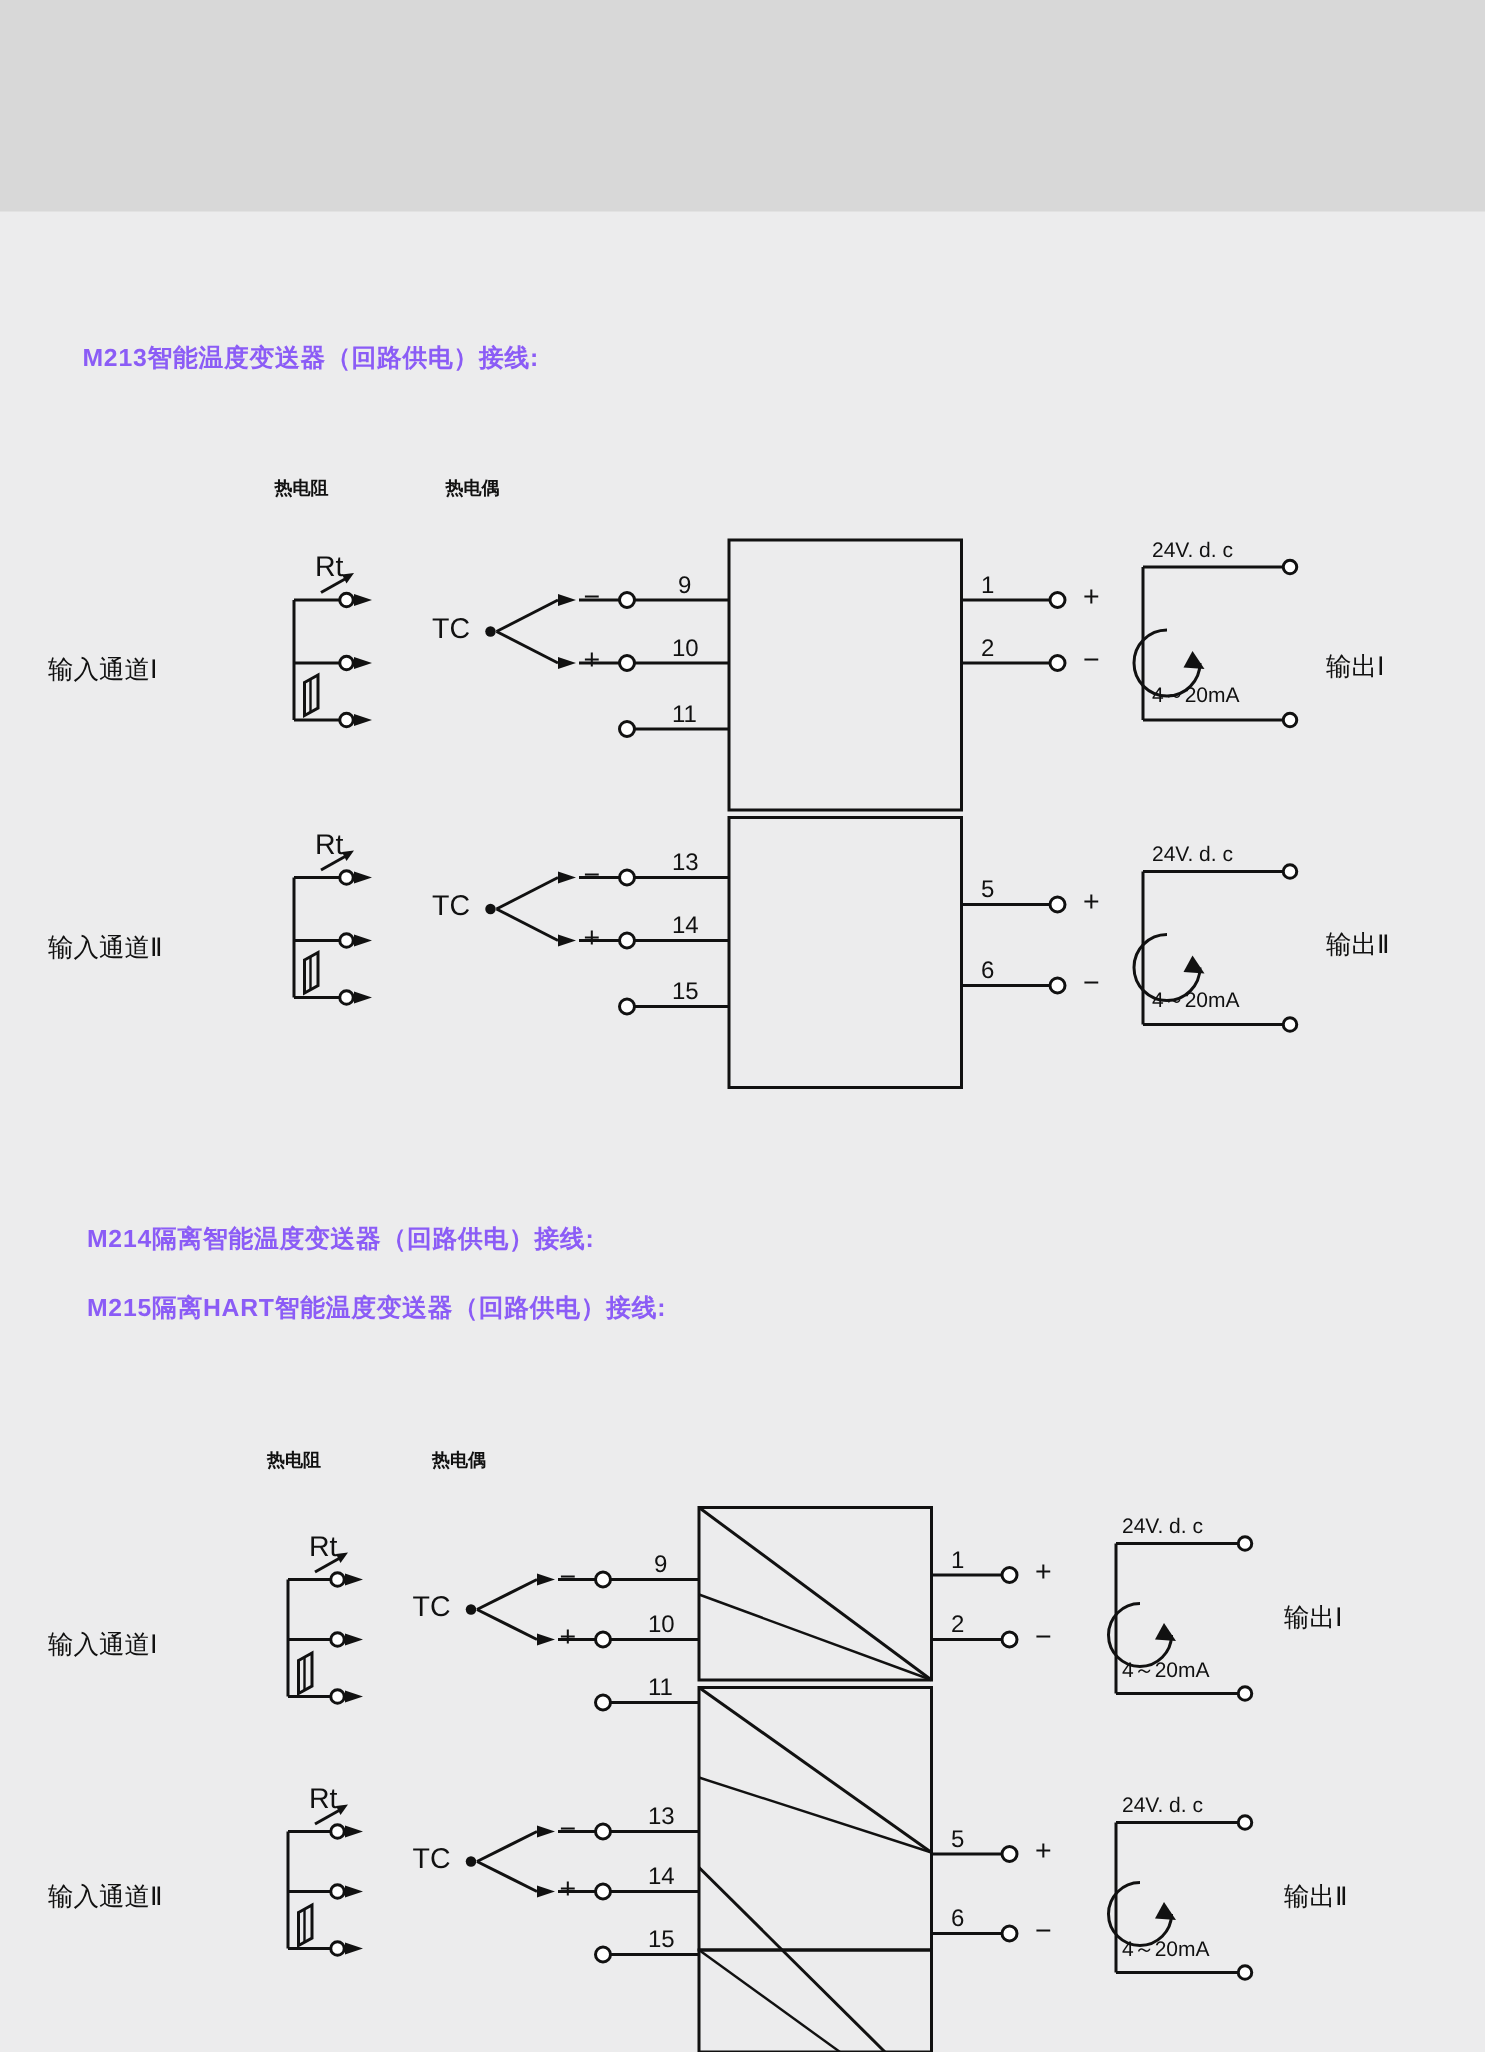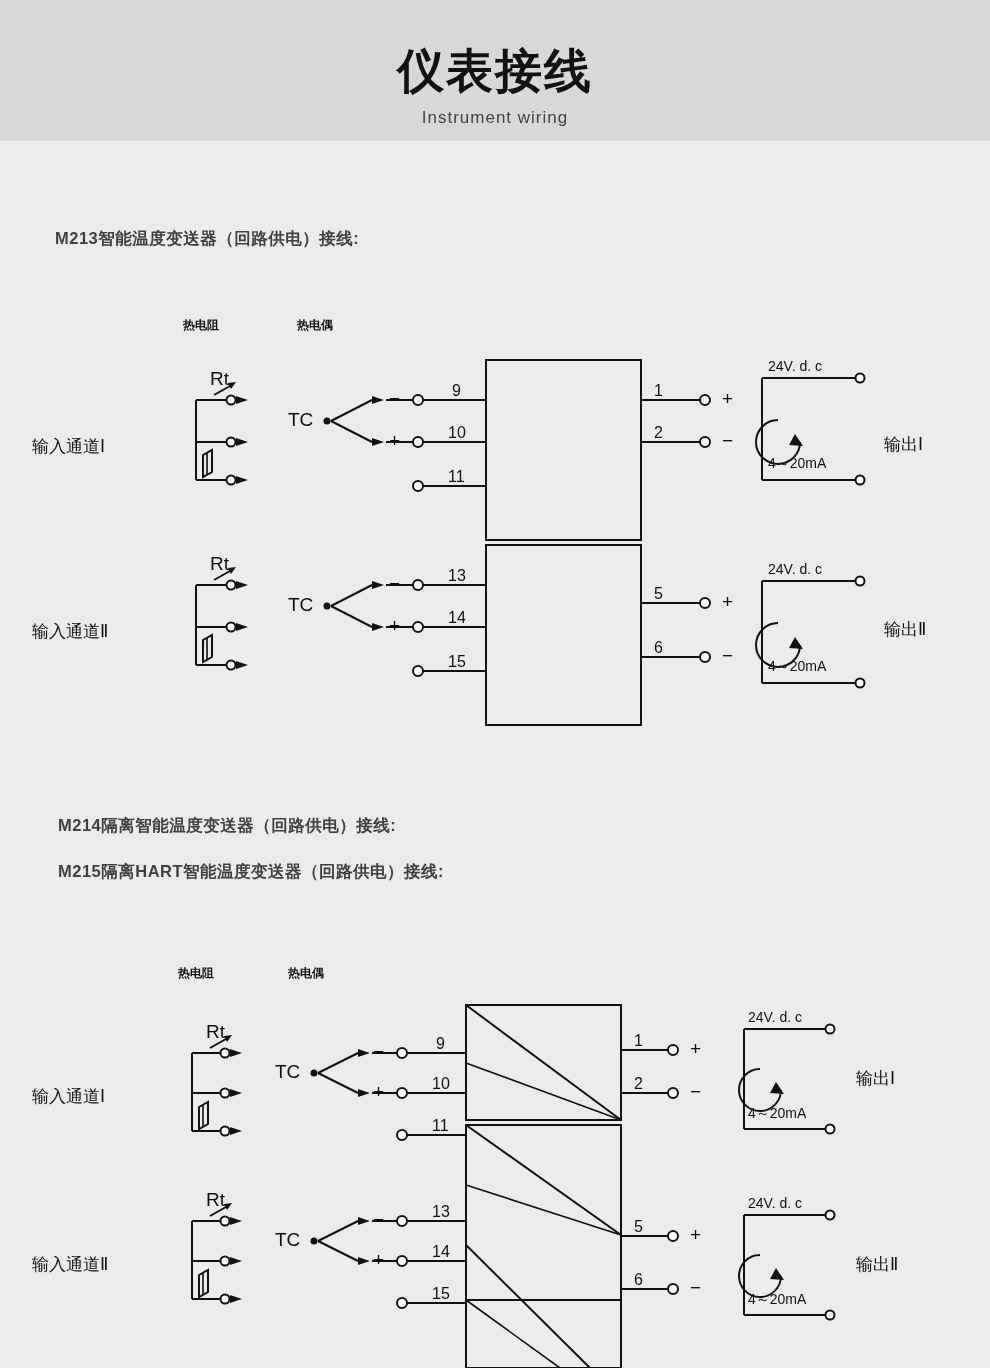--- a/index.html
+++ b/index.html
@@ -18,36 +18,34 @@
   }
   .header .cn{
     position:absolute;left:0;top:40px;width:990px;text-align:center;
     font-size:47px;font-weight:bold;letter-spacing:2px;color:#111;
   }
   .header .en{
     position:absolute;left:0;top:108px;width:990px;text-align:center;
     font-size:17px;color:#444;letter-spacing:1px;
   }
   .caption{
-    position:absolute;font-size:16.5px;font-weight:bold;color:#404040;
+    position:absolute;font-size:16.5px;font-weight:bold;color:#8b5cf6;
     letter-spacing:0.5px;white-space:nowrap;
   }
   .diagram{position:absolute;left:0;}
   .lbl{position:absolute;white-space:nowrap;font-size:16px;color:#111;}
   .lbl.big{font-size:12px;}
   .lbl.small{font-size:14px;}
   .lbl.bold{font-weight:bold;}
   svg{display:block;}
 </style>
 </head>
 <body>
 
 <div class="header">
-  <div class="cn">仪表接线</div>
-  <div class="en">Instrument wiring</div>
 </div>
 
 <div class="caption" style="left:55px;top:228px;">M213智能温度变送器（回路供电）接线:</div>
 
 <div class="diagram" style="top:300px;">
   <svg width="990" height="450" viewBox="0 0 990 450">
     <g stroke="#111" stroke-width="2" fill="none">
 
       <rect x="486" y="60" width="155" height="180"></rect>
 

